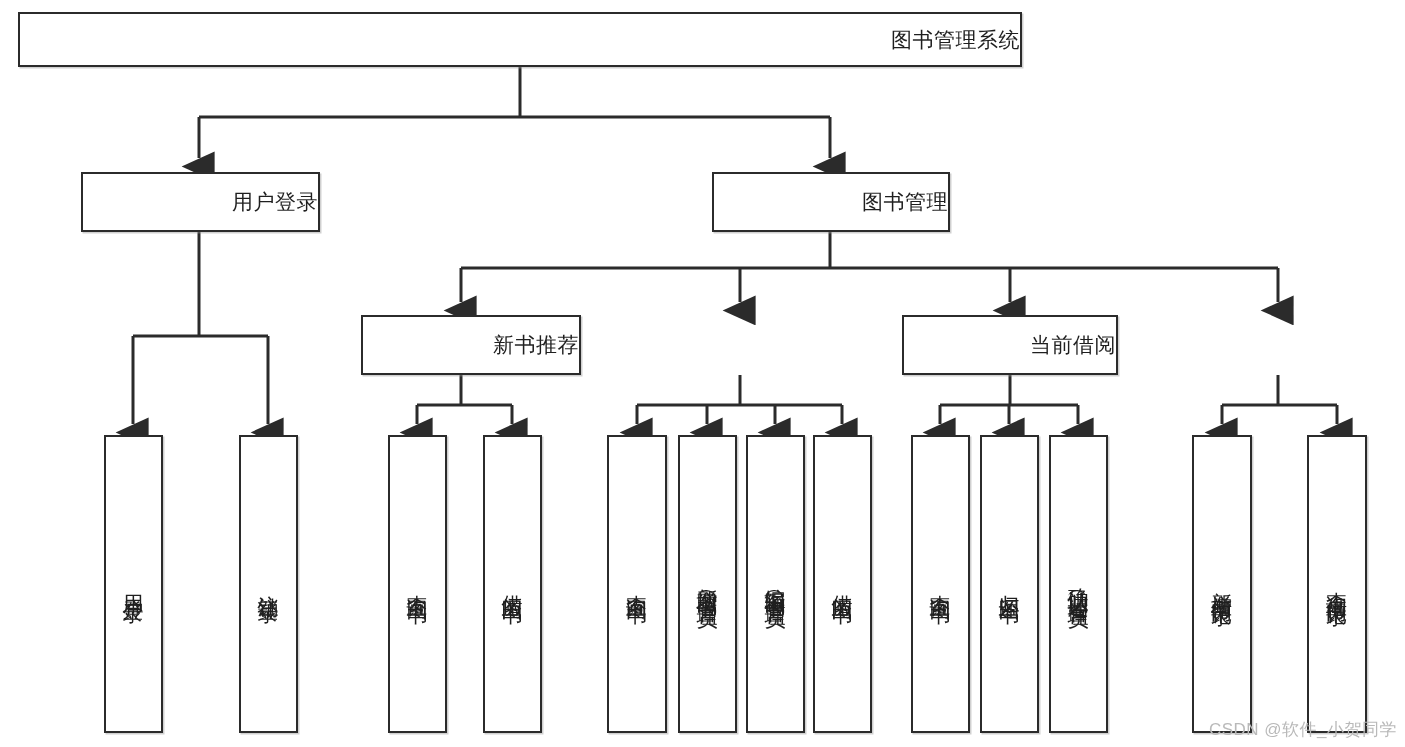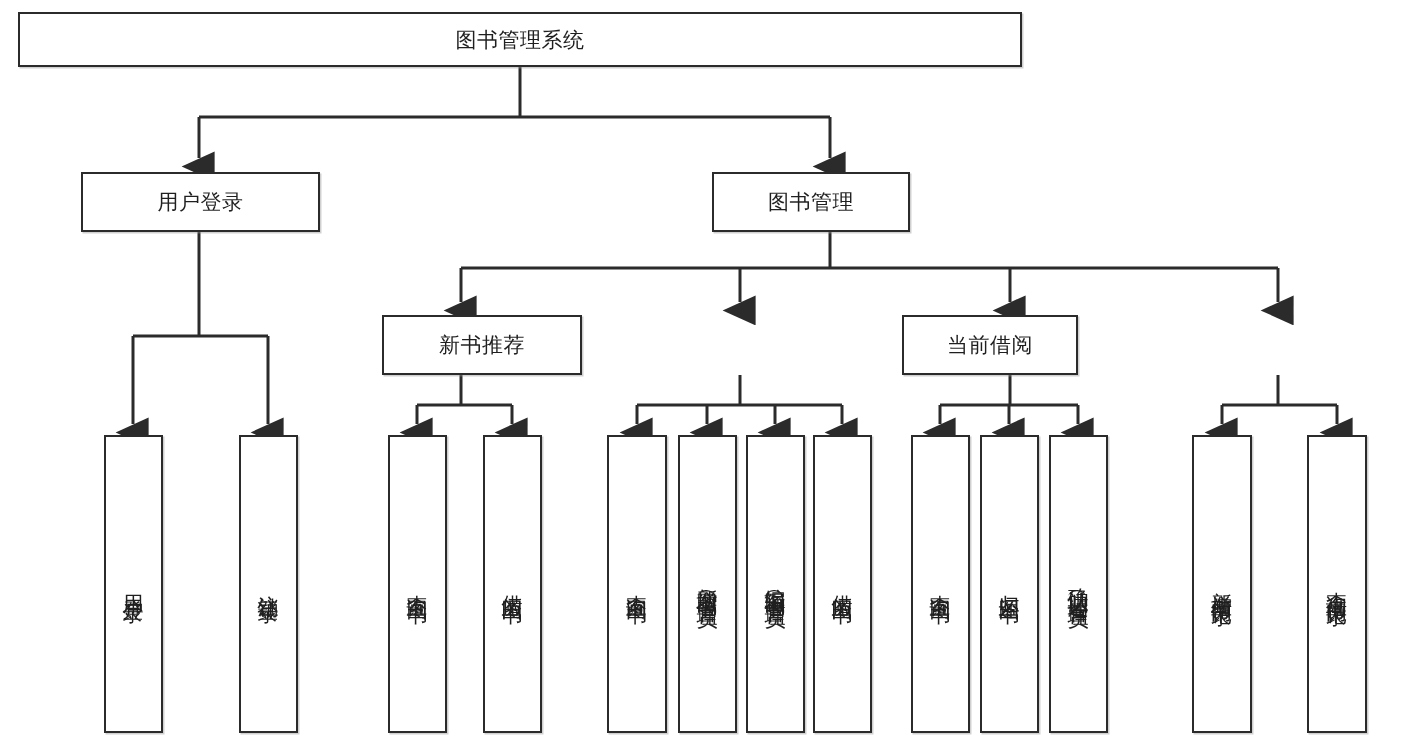--- a/index.html
+++ b/index.html
@@ -26,21 +26,21 @@
     height: 747px;
     pointer-events: none;
   }
   .node {
     position: absolute;
     box-sizing: border-box;
     background: #ffffff;
     border: 2.5px solid #2b2b2b;
     display: flex;
     align-items: center;
-    justify-content: center;
+    justify-content: flex-end;
     box-shadow: 1.5px 1.5px 0 rgba(150,150,150,0.45);
   }
   .node .label {
     font-size: 21px;
     line-height: 1.22;
     letter-spacing: 0.5px;
     color: #1f1f1f;
     text-align: center;
     white-space: nowrap;
   }
@@ -121,28 +121,28 @@
     </g>
   </svg>
 
   <div class="node" style="left:18px; top:12px; width:1004px; height:55px;">
     <span class="label">图书管理系统</span>
   </div>
 
   <div class="node" style="left:81px; top:172px; width:239px; height:60px;">
     <span class="label">用户登录</span>
   </div>
-  <div class="node" style="left:712px; top:172px; width:198px; height:60px;">
+  <div class="node" style="left:712px; top:172px; width:238px; height:60px;">
     <span class="label">图书管理</span>
   </div>
 
-  <div class="node" style="left:361px; top:315px; width:200px; height:60px;margin-left:21px;">
+  <div class="node" style="left:361px; top:315px; width:220px; height:60px;">
     <span class="label">新书推荐</span>
   </div>
-  <div class="node" style="left:902px; top:315px; width:176px; height:60px;">
+  <div class="node" style="left:902px; top:315px; width:216px; height:60px;">
     <span class="label">当前借阅</span>
   </div>
 
   <div class="node vertical" style="left:104px; top:435px; width:59px; height:298px;">
     <span class="label">用户登录</span>
   </div>
   <div class="node vertical" style="left:239px; top:435px; width:59px; height:298px;">
     <span class="label">注销登录</span>
   </div>
 
@@ -176,14 +176,15 @@
     <span class="label">确认归还（管理员）</span>
   </div>
 
   <div class="node vertical" style="left:1192px; top:435px; width:60px; height:298px;">
     <span class="label">新增借阅记录</span>
   </div>
   <div class="node vertical" style="left:1307px; top:435px; width:60px; height:298px;">
     <span class="label">查询借阅记录</span>
   </div>
 
+  <div class="watermark">CSDN @软件_小贺同学</div>
 
 </div>
 
 </body></html>

